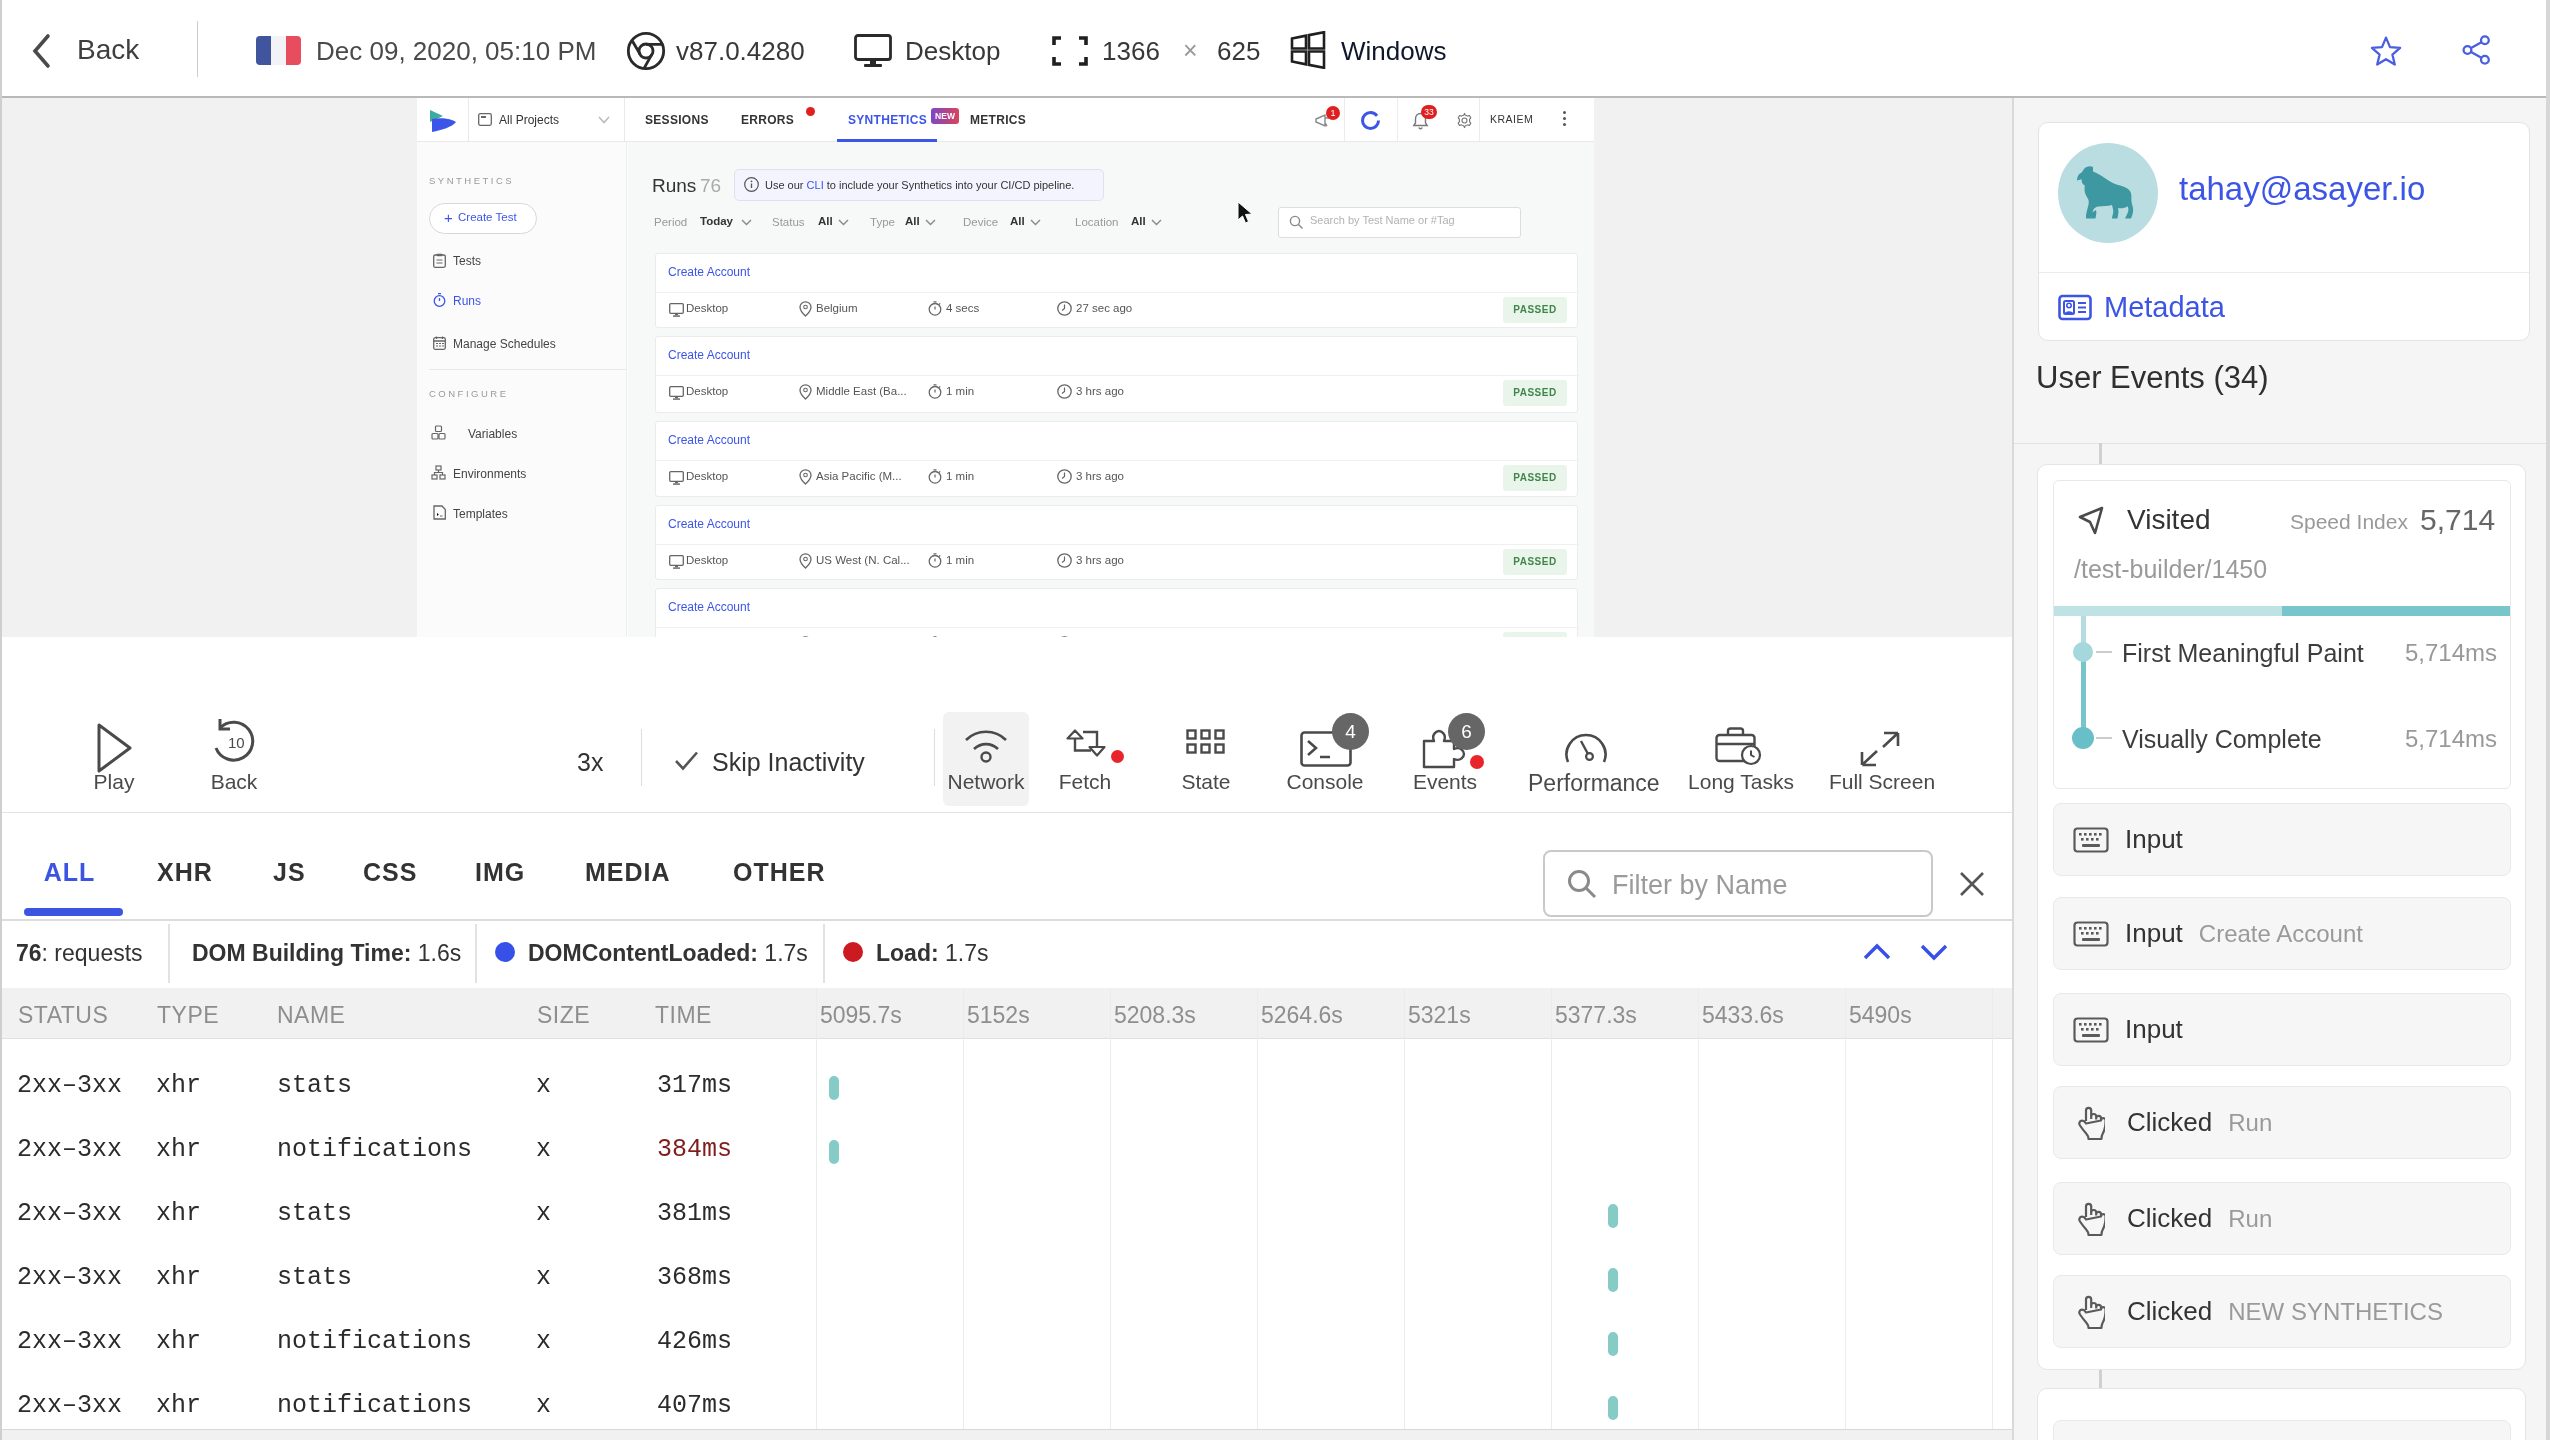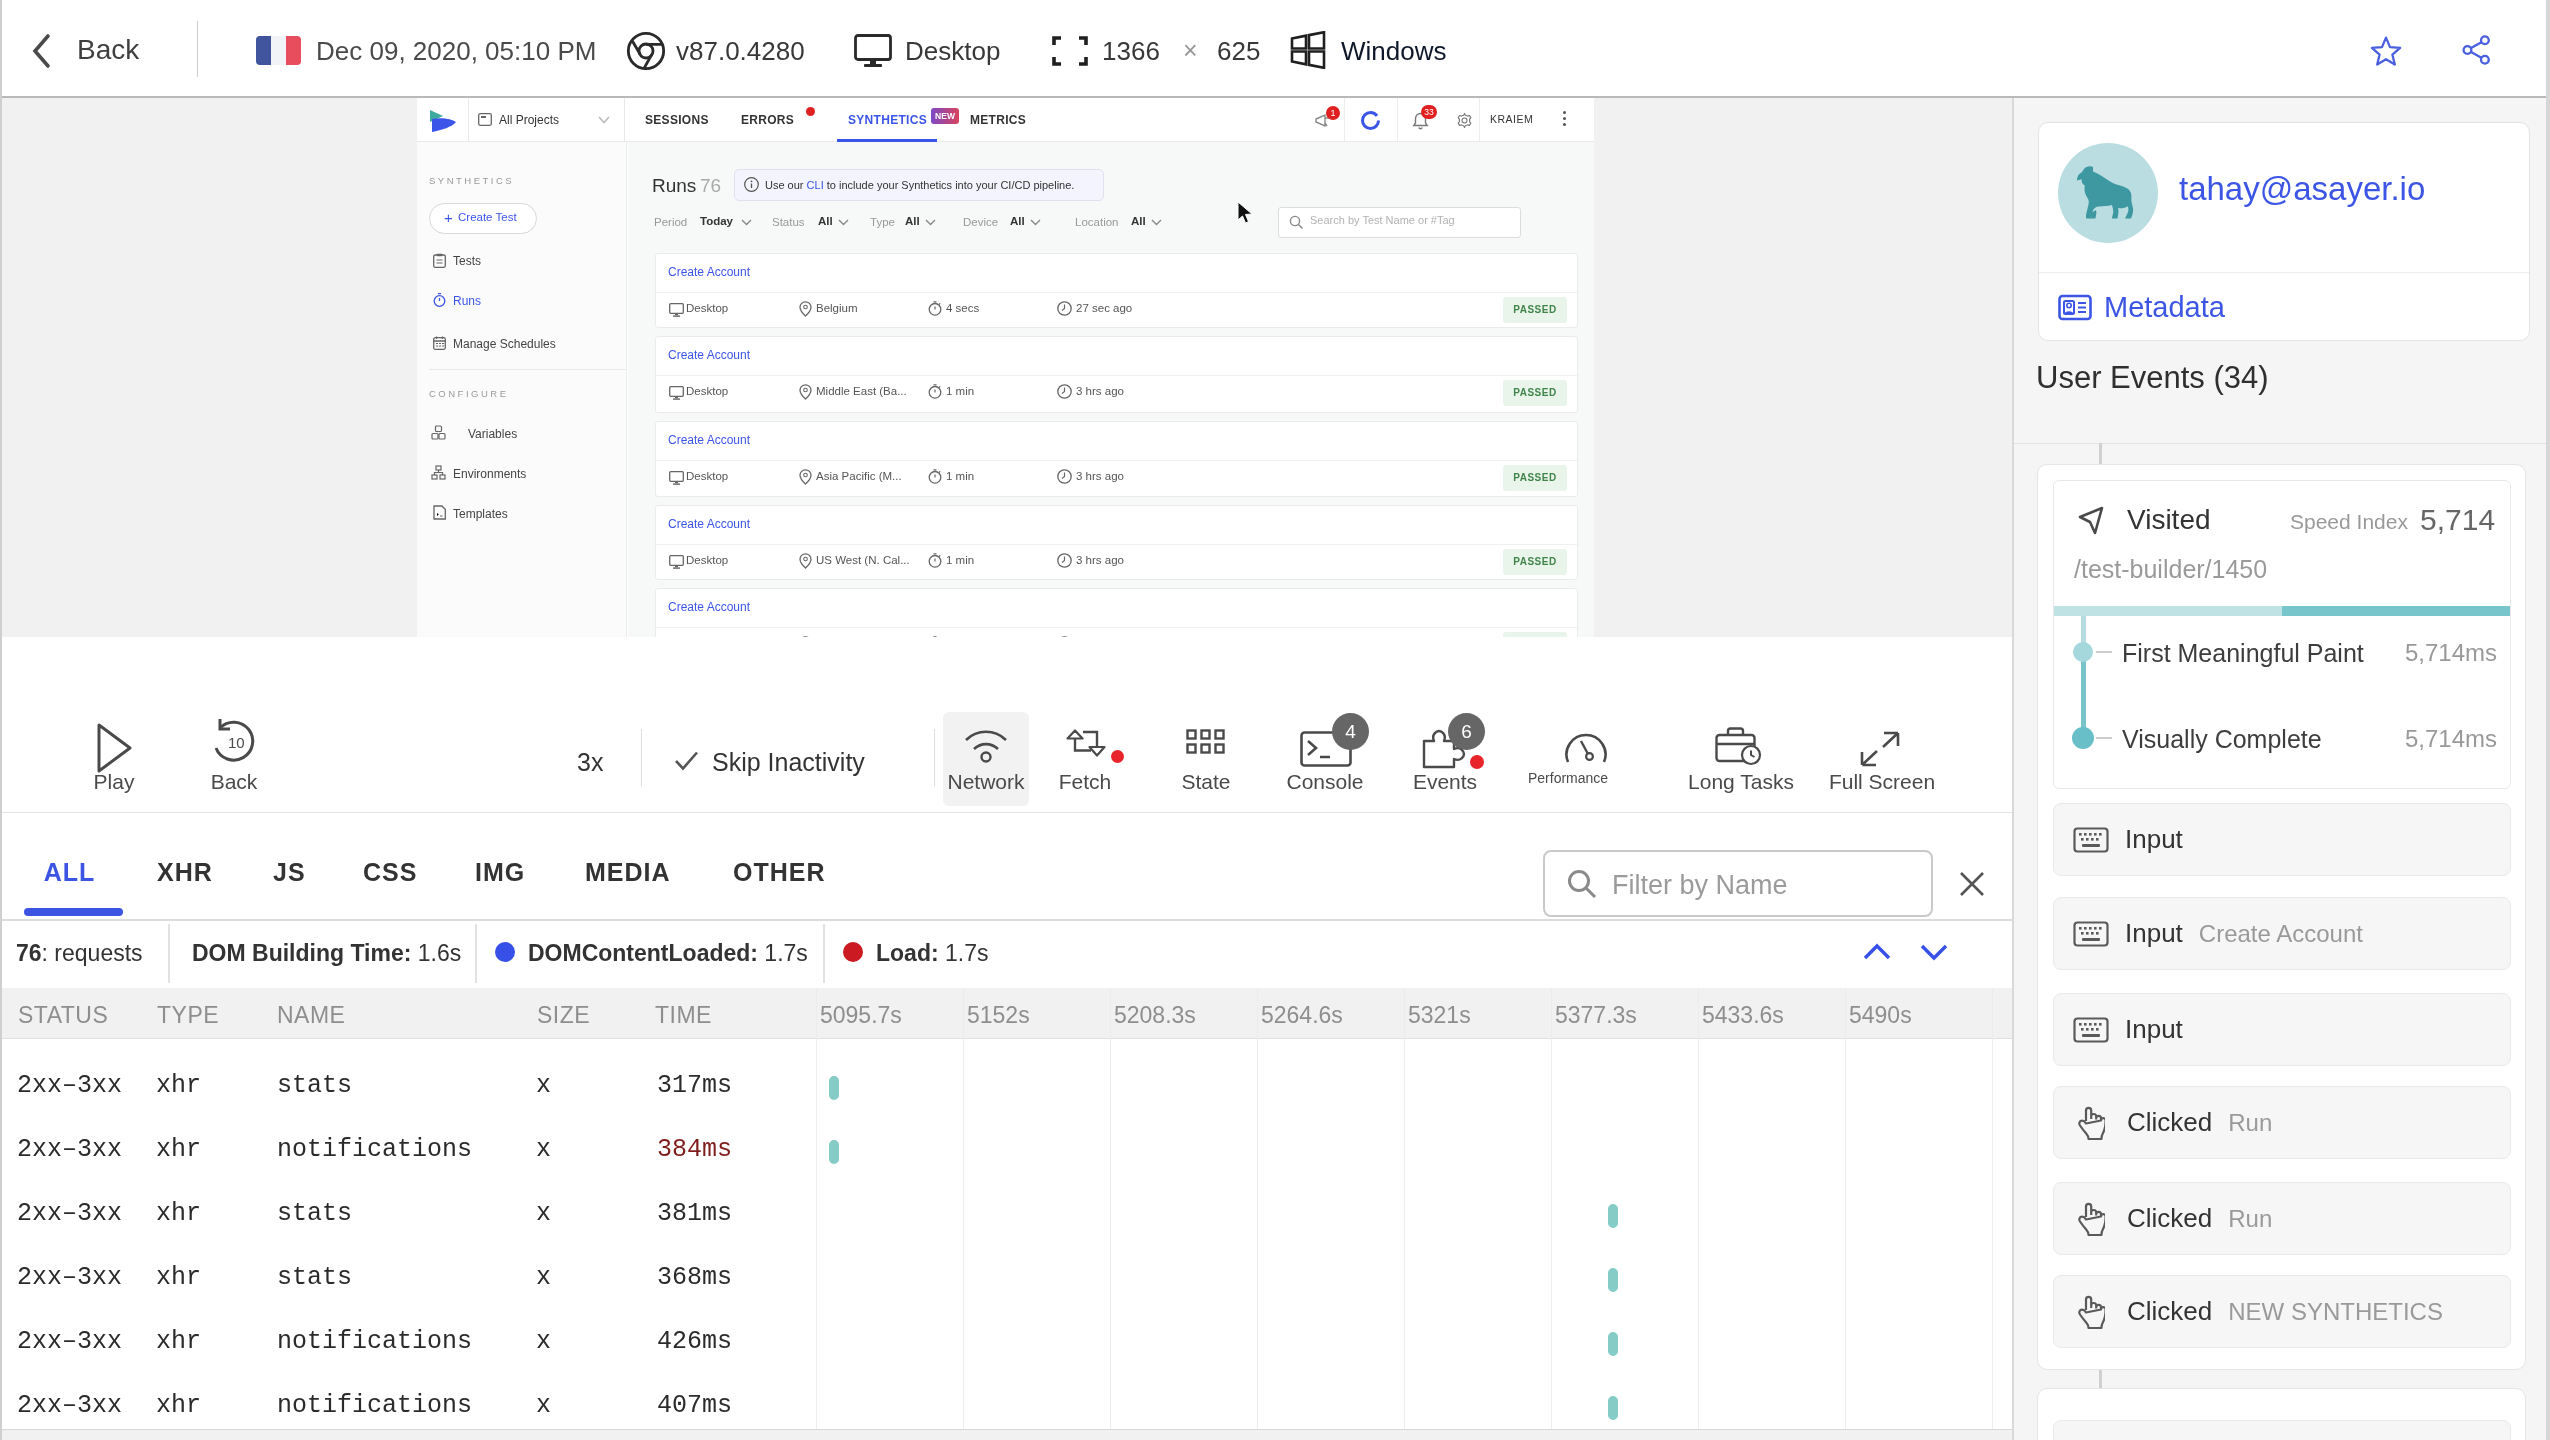--- a/index.html
+++ b/index.html
@@ -380,21 +380,21 @@
       </svg>
   <div class="abs" style="left:1448px;top:3px;width:37px;height:37px;border-radius:50%;background:#666;color:#fff;font-size:19px;text-align:center;line-height:37px;">6</div>
   <div class="abs" style="left:1470px;top:45px;width:14px;height:14px;border-radius:50%;background:#e8252b;"></div>
   <div class="abs" style="left:1405px;top:60px;width:80px;height:24px;font-size:21px;color:#4a4a4a;text-align:center;">Events</div>
 
   <svg class="abs" style="left:1564px;top:19px;" width="44" height="38" viewBox="0 0 44 38">
         <path d="M4 33 A 19.5 19.5 0 1 1 40 33" fill="none" stroke="#4a4a4a" stroke-width="2.6"></path>
         <path d="M17 12 L24 25" stroke="#4a4a4a" stroke-width="2.4"></path>
         <circle cx="25.5" cy="27.5" r="3.4" fill="none" stroke="#4a4a4a" stroke-width="2.2"></circle>
       </svg>
-  <div class="abs" style="left:1528px;top:60px;width:118px;height:24px;font-size:14px;color:#4a4a4a;text-align:left;">Performance</div>
+  <div class="abs" style="left:1528px;top:60px;width:118px;height:24px;font-size:23px;color:#4a4a4a;text-align:right;">Performance</div>
 
   <svg class="abs" style="left:1715px;top:17px;" width="48" height="40" viewBox="0 0 48 40">
         <rect x="1.5" y="8" width="38" height="26" rx="3" fill="none" stroke="#4a4a4a" stroke-width="2.4"></rect>
         <path d="M13 8 V4 C13 2.5 14 1.5 15.5 1.5 H25.5 C27 1.5 28 2.5 28 4 V8 M1.5 17 H39" fill="none" stroke="#4a4a4a" stroke-width="2.4"></path>
         <circle cx="36" cy="28" r="9" fill="#fff" stroke="#4a4a4a" stroke-width="2.2"></circle>
         <path d="M36 23.5 V28 L39.5 30" fill="none" stroke="#4a4a4a" stroke-width="2"></path>
       </svg>
   <div class="abs" style="left:1682px;top:60px;width:118px;height:24px;font-size:21px;color:#4a4a4a;text-align:center;">Long Tasks</div>
 
   <svg class="abs" style="left:1860px;top:21px;" width="40" height="36" viewBox="0 0 40 36">

